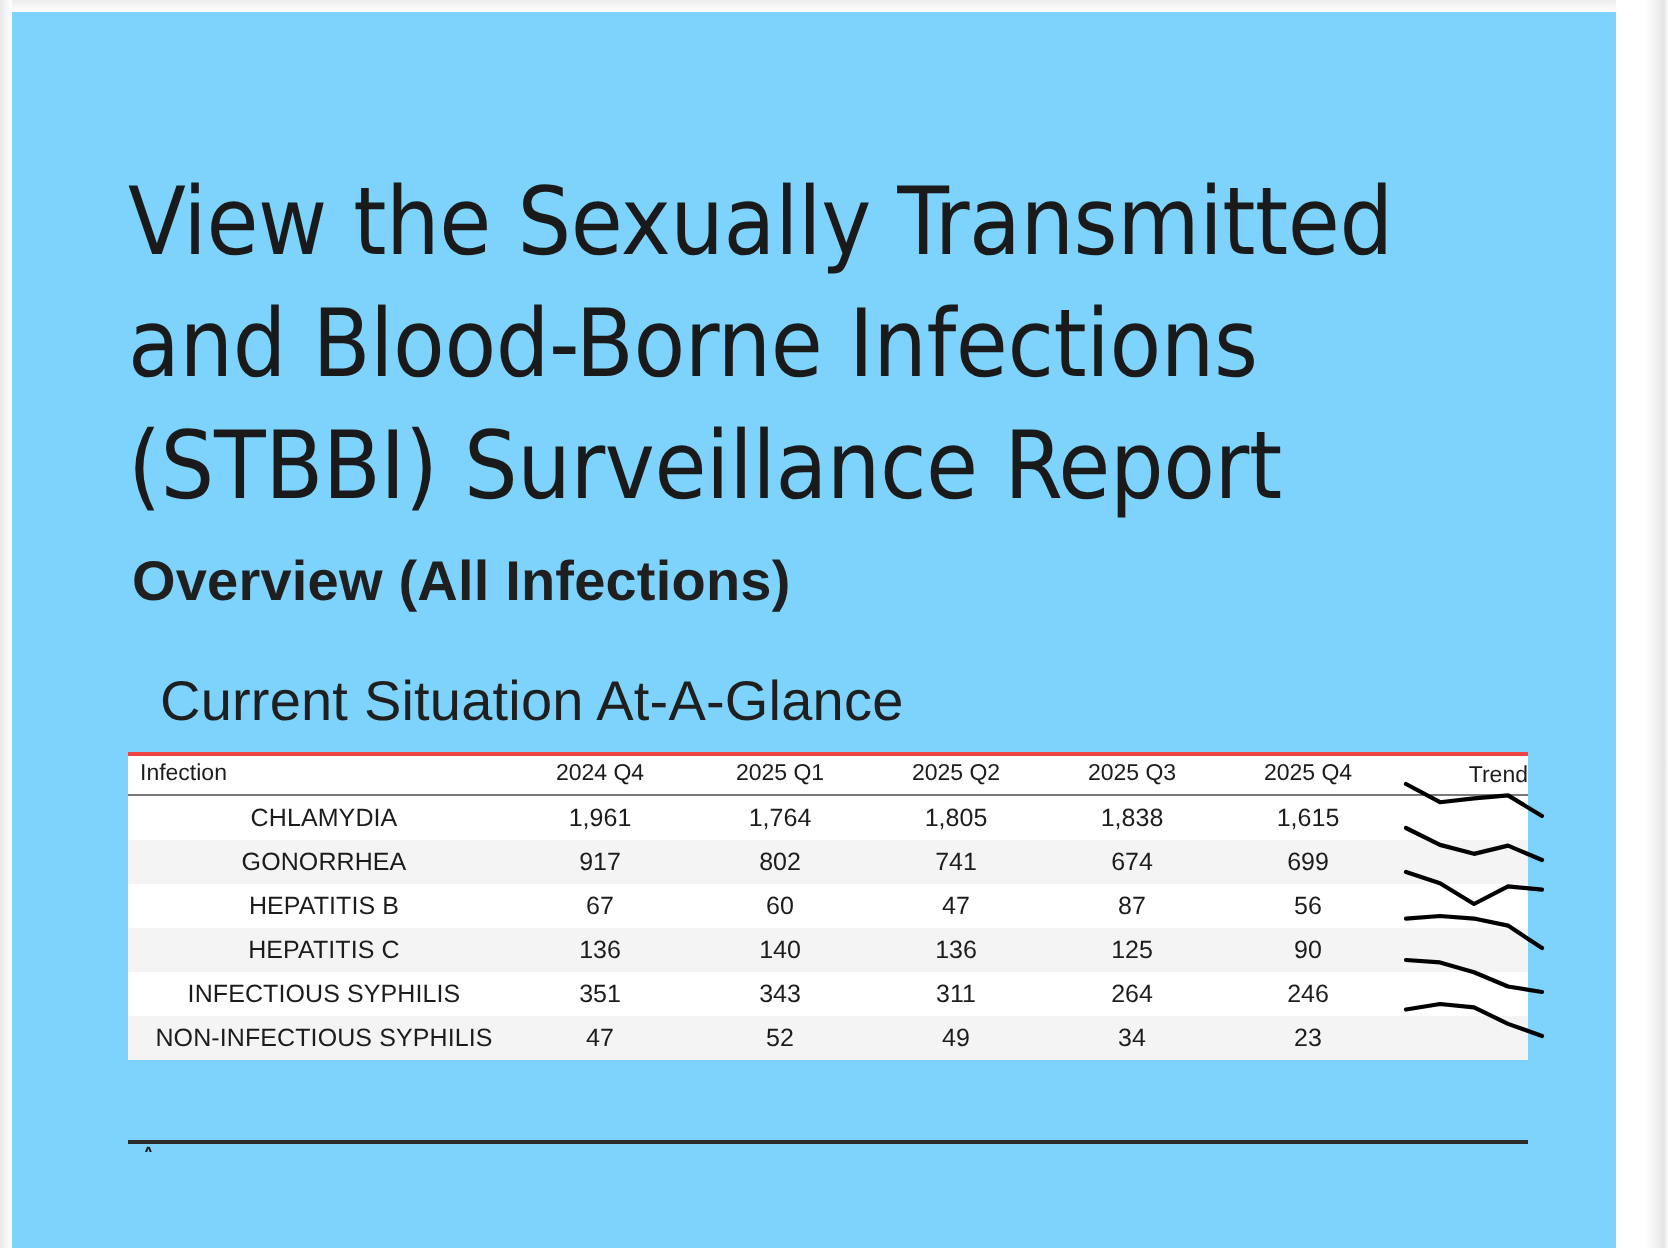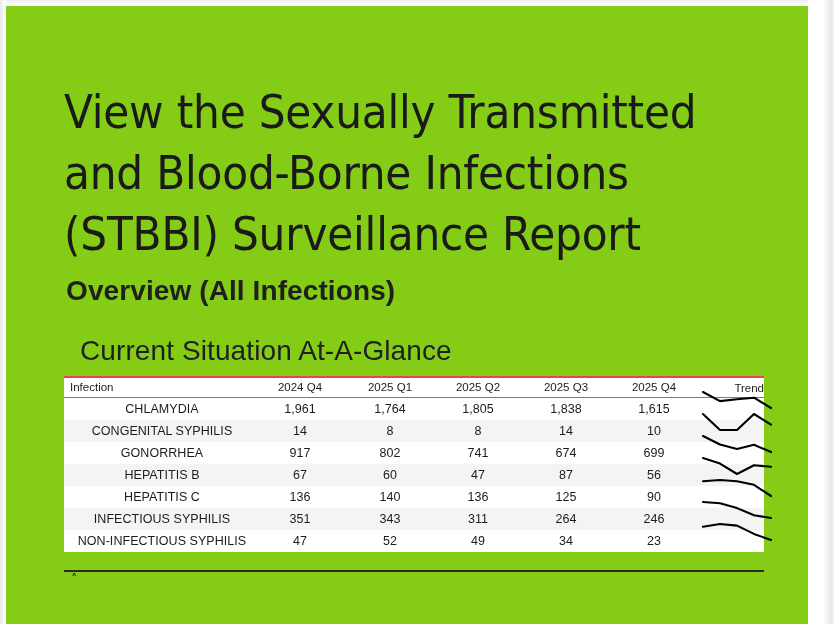--- a/index.html
+++ b/index.html
@@ -15,21 +15,21 @@
     -webkit-font-smoothing: antialiased;
   }
 
   
   #page {
     position: absolute;
     left: 0;
     top: 0;
     width: 834px;
     height: 624px;
-    background: #84cc16;
+    background: #7dd3fc;
     box-sizing: border-box;
   }
   
   .edge-left {
     position: absolute; left: 0; top: 0; width: 6px; height: 624px;
     background: linear-gradient(to right, #e9e9e9 0%, #f6f6f6 55%, #ffffff 100%);
   }
   .edge-top {
     position: absolute; left: 0; top: 0; width: 834px; height: 6px;
     background: linear-gradient(to bottom, #ececec 0%, #f7f7f7 55%, #ffffff 100%);
@@ -216,35 +216,20 @@
               <td>1,615</td>
               <td class="col-trend">
                 <div class="spark">
                   <svg width="74" height="22" viewBox="0 0 74 22">
                     <polyline points="3.00,3.00 20.00,12.11 37.00,10.21 54.00,8.69 71.00,19.00" fill="none" stroke="#000000" stroke-width="2.1" stroke-linejoin="round" stroke-linecap="round"></polyline>
                   </svg>
                 </div>
               </td>
             </tr>
             <tr>
-              <td class="col-infection">CONGENITAL SYPHILIS</td>
-              <td>14</td>
-              <td>8</td>
-              <td>8</td>
-              <td>14</td>
-              <td>10</td>
-              <td class="col-trend">
-                <div class="spark">
-                  <svg width="74" height="22" viewBox="0 0 74 22">
-                    <polyline points="3.00,3.00 20.00,19.00 37.00,19.00 54.00,3.00 71.00,13.67" fill="none" stroke="#000000" stroke-width="2.1" stroke-linejoin="round" stroke-linecap="round"></polyline>
-                  </svg>
-                </div>
-              </td>
-            </tr>
-            <tr>
               <td class="col-infection">GONORRHEA</td>
               <td>917</td>
               <td>802</td>
               <td>741</td>
               <td>674</td>
               <td>699</td>
               <td class="col-trend">
                 <div class="spark">
                   <svg width="74" height="22" viewBox="0 0 74 22">
                     <polyline points="3.00,3.00 20.00,11.44 37.00,15.92 54.00,11.81 71.00,19.00" fill="none" stroke="#000000" stroke-width="2.1" stroke-linejoin="round" stroke-linecap="round"></polyline>

